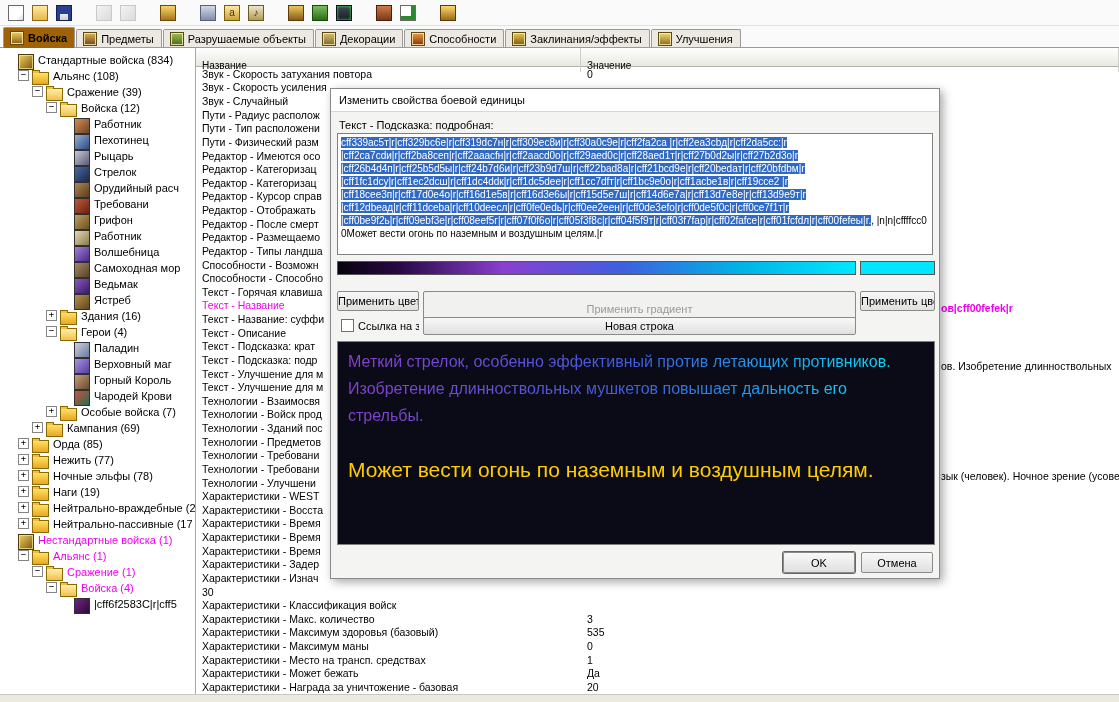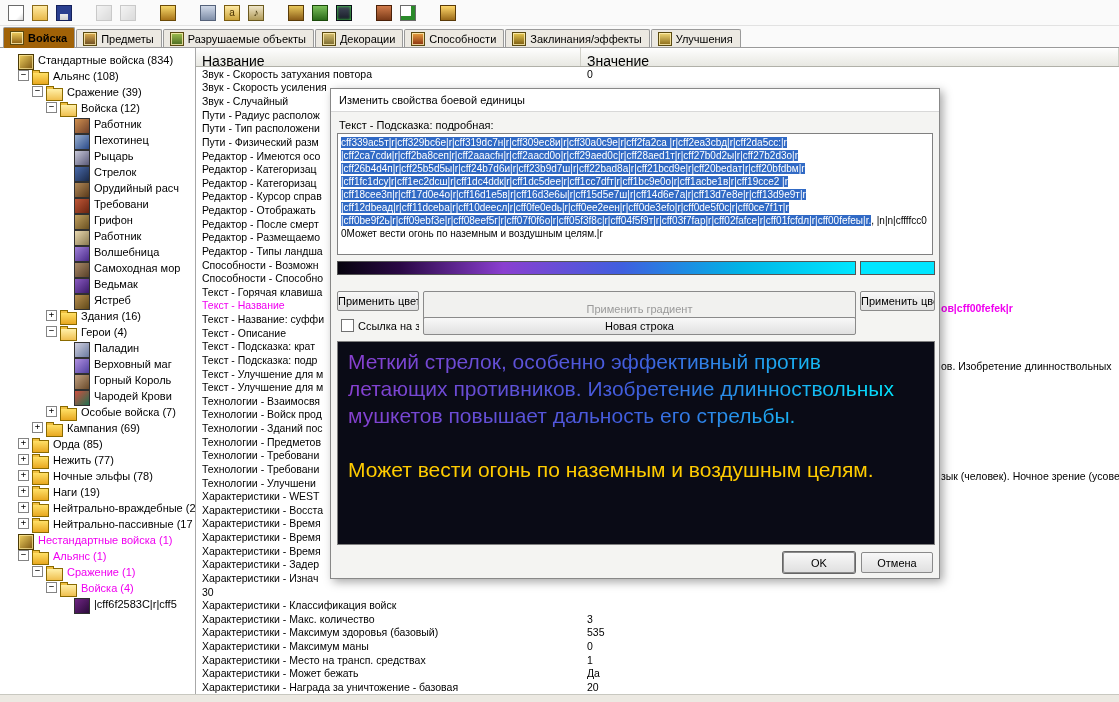--- a/index.html
+++ b/index.html
@@ -71,22 +71,22 @@
   .ficon.open{background:linear-gradient(#fff0a8,#f0c050)}
   .ricon{width:14px;height:14px;flex:none;background:linear-gradient(135deg,#f0d060,#7a5510);
          border:1px solid #4a3a08;margin-right:4px;box-shadow:inset 0 0 0 1px rgba(255,235,160,.7)}
   .uicon{width:14px;height:14px;flex:none;border:1px solid #303030;margin-right:4px}
   .tlabel{font-size:11px}
   .magenta{color:#f000f0}
 
   .table-panel{flex:1;display:flex;flex-direction:column;position:relative;background:#fff;overflow:hidden}
   .thead{height:18px;flex:none;display:flex;background:linear-gradient(#fefefe,#e8e8e2);
          border-bottom:1px solid #b0b0a8}
-  .th{padding:5px 6px;border-right:1px solid #d0d0c8;box-shadow:inset 0 1px 0 #fff;
-      font-size:14px;box-sizing:border-box;white-space:nowrap}
+  .th{padding:12px 6px;border-right:1px solid #d0d0c8;box-shadow:inset 0 1px 0 #fff;
+      font-size:10px;box-sizing:border-box;white-space:nowrap}
   .th.name{width:385px;flex:none}
   .th.value{flex:1}
   .prow{height:13.63px;display:flex;align-items:center;overflow:hidden;flex:none}
   .pname{width:385px;flex:none;padding-left:6px;box-sizing:border-box;white-space:nowrap;
          overflow:hidden;font-size:10.5px}
   .pvalue{flex:1;padding-left:6px;white-space:nowrap;overflow:hidden;font-size:10.5px}
   .frag{position:absolute;font-size:10.5px;white-space:nowrap;z-index:2}
   .bottom-strip{height:8px;background:#ece9e2;border-top:1px solid #c8c8c0}
 
   
@@ -109,21 +109,21 @@
   .btn-apply-left{position:absolute;left:6px;top:202px;width:82px;height:20px}
   .btn-apply-grad{position:absolute;left:92px;top:202px;width:433px;height:35px;color:#9a9a9a;
                   background:#f1f1ef}
   .btn-apply-right{position:absolute;left:529px;top:202px;width:75px;height:20px}
   .chk-row{position:absolute;left:10px;top:230px;display:flex;align-items:center;gap:4px;
            width:78px;overflow:hidden;white-space:nowrap}
   .chk{width:11px;height:11px;flex:none;border:1px solid #707070;background:#fff}
   .btn-newline{position:absolute;left:92px;top:228px;width:433px;height:18px}
   .preview{position:absolute;left:6px;top:252px;width:598px;height:204px;box-sizing:border-box;
            border:1px solid #808080;padding:6px 10px;overflow:hidden}
-  .pv-grad{font-size:21px;line-height:27px;background-clip:text;-webkit-background-clip:text;
+  .pv-grad{font-size:16px;line-height:27px;background-clip:text;-webkit-background-clip:text;
            color:transparent}
   .pv-gold{font-size:21px;line-height:27px;margin-top:27px}
   .btn-ok{position:absolute;left:452px;top:463px;width:72px;height:21px;box-shadow:0 0 0 1px #666}
   .btn-cancel{position:absolute;left:530px;top:463px;width:72px;height:21px}
 </style>
 </head>
 <body>
 
 <div id="app">
 

